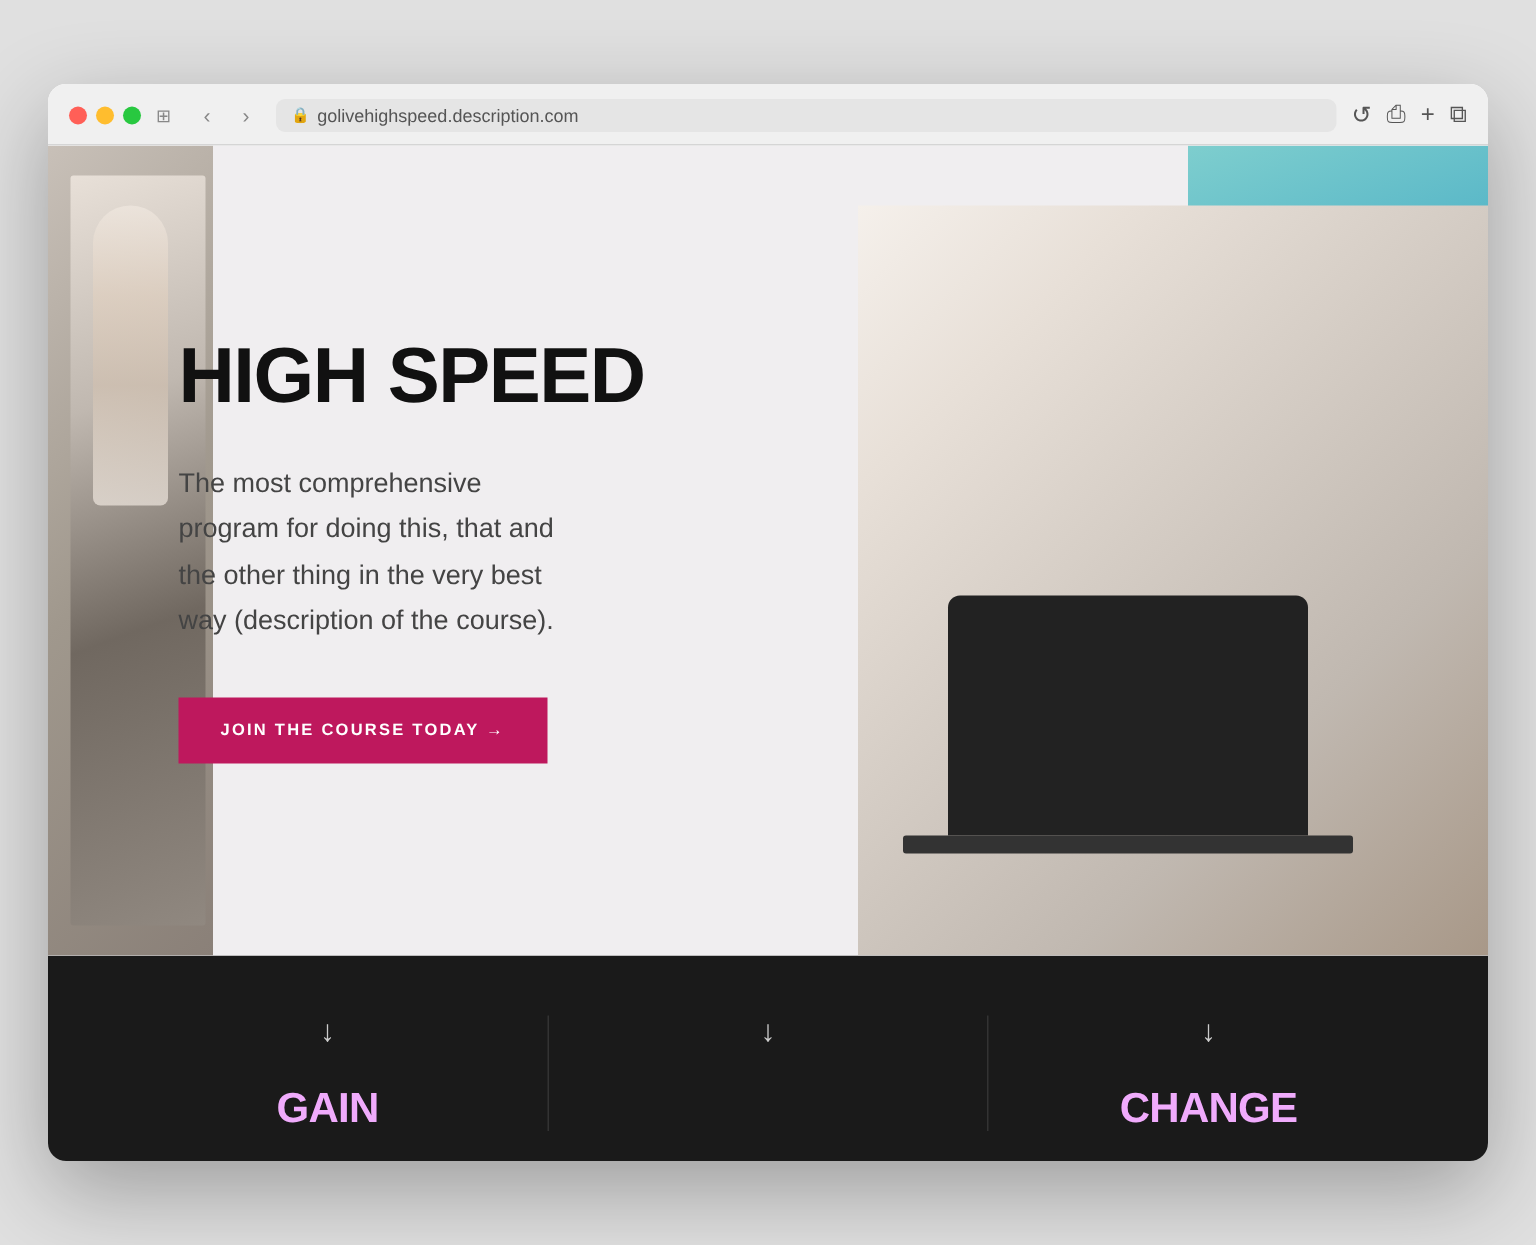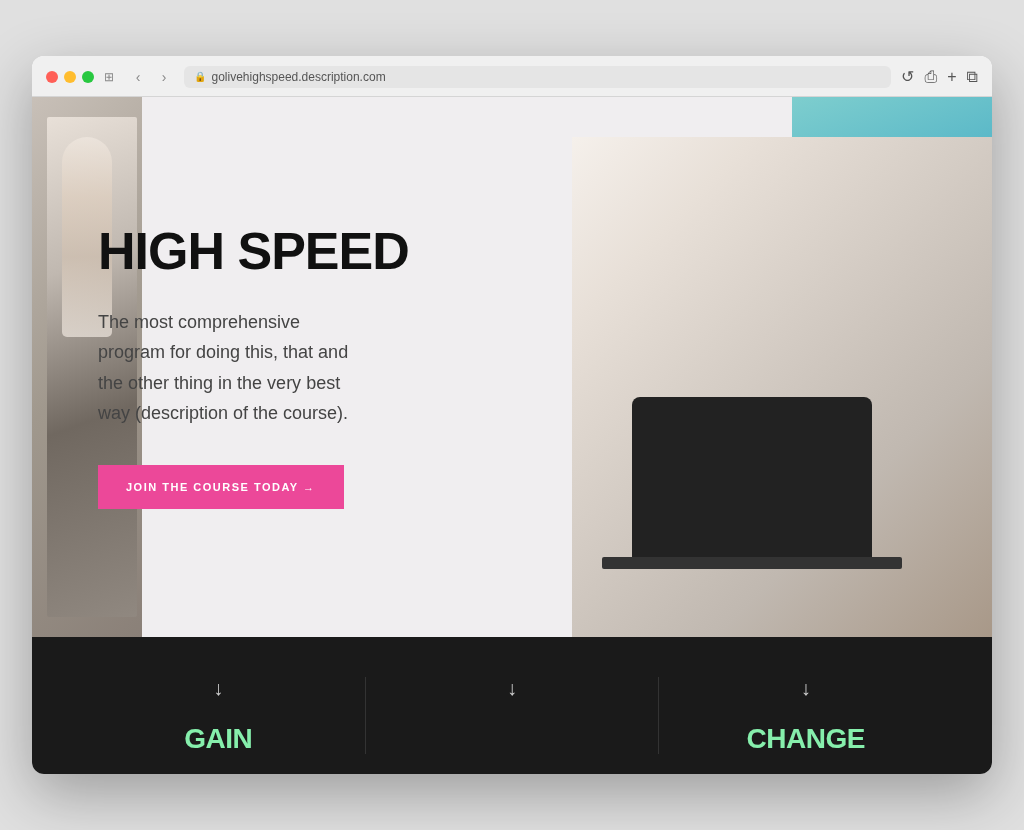--- a/index.html
+++ b/index.html
@@ -145,21 +145,21 @@
       width: 50px;
       height: 200px;
       background: linear-gradient(180deg, #f0e8e0 0%, #e0d0c0 30%, #d0c0b0 60%, #f0e8e0 100%);
       border-radius: 25px 25px 5px 5px;
       opacity: 0.7;
     }
 
     .hero-content {
       position: relative;
       z-index: 10;
-      padding: 60px 60px 60px 66px;
+      padding: 60px 60px 60px 87px;
       max-width: 520px;
     }
 
     .hero-title {
       font-size: 52px;
       font-weight: 900;
       line-height: 1.05;
       letter-spacing: -1px;
       color: #111;
       margin-bottom: 28px;
@@ -171,21 +171,21 @@
       color: #444;
       line-height: 1.7;
       margin-bottom: 36px;
       max-width: 260px;
     }
 
     .cta-button {
       display: inline-flex;
       align-items: center;
       gap: 10px;
-      background: #ec4899;
+      background: #be185d;
       color: #fff;
       padding: 16px 28px;
       font-size: 11px;
       font-weight: 700;
       letter-spacing: 1.5px;
       text-transform: uppercase;
       cursor: pointer;
       border: none;
       text-decoration: none;
     }
@@ -276,21 +276,21 @@
 
     .feature-arrow {
       color: #ccc;
       font-size: 20px;
       margin-bottom: 24px;
     }
 
     .feature-title {
       font-size: 28px;
       font-weight: 900;
-      color: #86efac;
+      color: #f0abfc;
       text-transform: uppercase;
       letter-spacing: -0.5px;
       line-height: 1.1;
     }
 
     .feature-divider {
       width: 1px;
       background: #333;
       align-self: stretch;
     }

